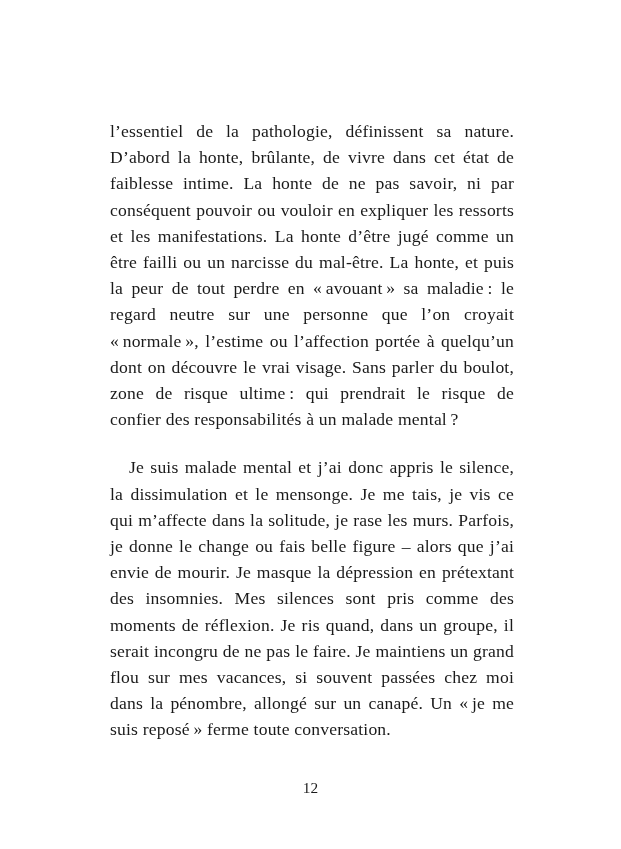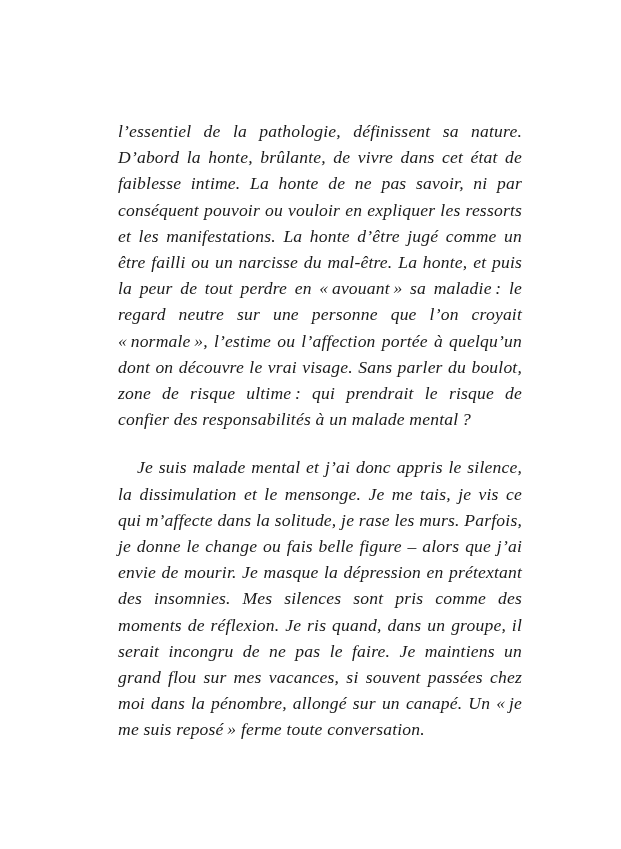--- a/index.html
+++ b/index.html
@@ -18,24 +18,23 @@
   .page {
     position: absolute;
     top: 0;
     left: 0;
     width: 621px;
     height: 849px;
     background: #ffffff;
   }
   .text-column {
     position: absolute;
-    left: 118px;
+    left: 110px;
     top: 118px;
     width: 404px;
-    font-style: italic;
   }
   .para {
     margin: 0;
     font-size: 17.6px;
     line-height: 26.2px;
     text-align: justify;
     text-justify: inter-word;
     hyphens: manual;
     -webkit-hyphens: manual;
     letter-spacing: 0.01em;
@@ -59,14 +58,15 @@
 </head>
 <body>
 
 <div class="page">
 
   <div class="text-column">
     <p class="para">l’essentiel de la pathologie, définissent sa nature. D’abord la honte, brûlante, de vivre dans cet état de faiblesse intime. La honte de ne pas savoir, ni par conséquent pouvoir ou vouloir en expliquer les ressorts et les manifestations. La honte d’être jugé comme un être failli ou un narcisse du mal-être. La honte, et puis la peur de tout perdre en « avouant » sa maladie : le regard neutre sur une personne que l’on croyait « normale », l’estime ou l’affection portée à quelqu’un dont on découvre le vrai visage. Sans parler du boulot, zone de risque ultime : qui prendrait le risque de confier des responsabilités à un malade mental ?</p>
     <p class="para">Je suis malade mental et j’ai donc appris le silence, la dissimulation et le mensonge. Je me tais, je vis ce qui m’affecte dans la solitude, je rase les murs. Parfois, je donne le change ou fais belle figure – alors que j’ai envie de mourir. Je masque la dépression en prétextant des insomnies. Mes silences sont pris comme des moments de réflexion. Je ris quand, dans un groupe, il serait incongru de ne pas le faire. Je maintiens un grand flou sur mes vacances, si souvent passées chez moi dans la pénombre, allongé sur un canapé. Un « je me suis reposé » ferme toute conversation.</p>
   </div>
 
+  <div class="folio">12</div>
 
 </div>
 
 </body></html>

